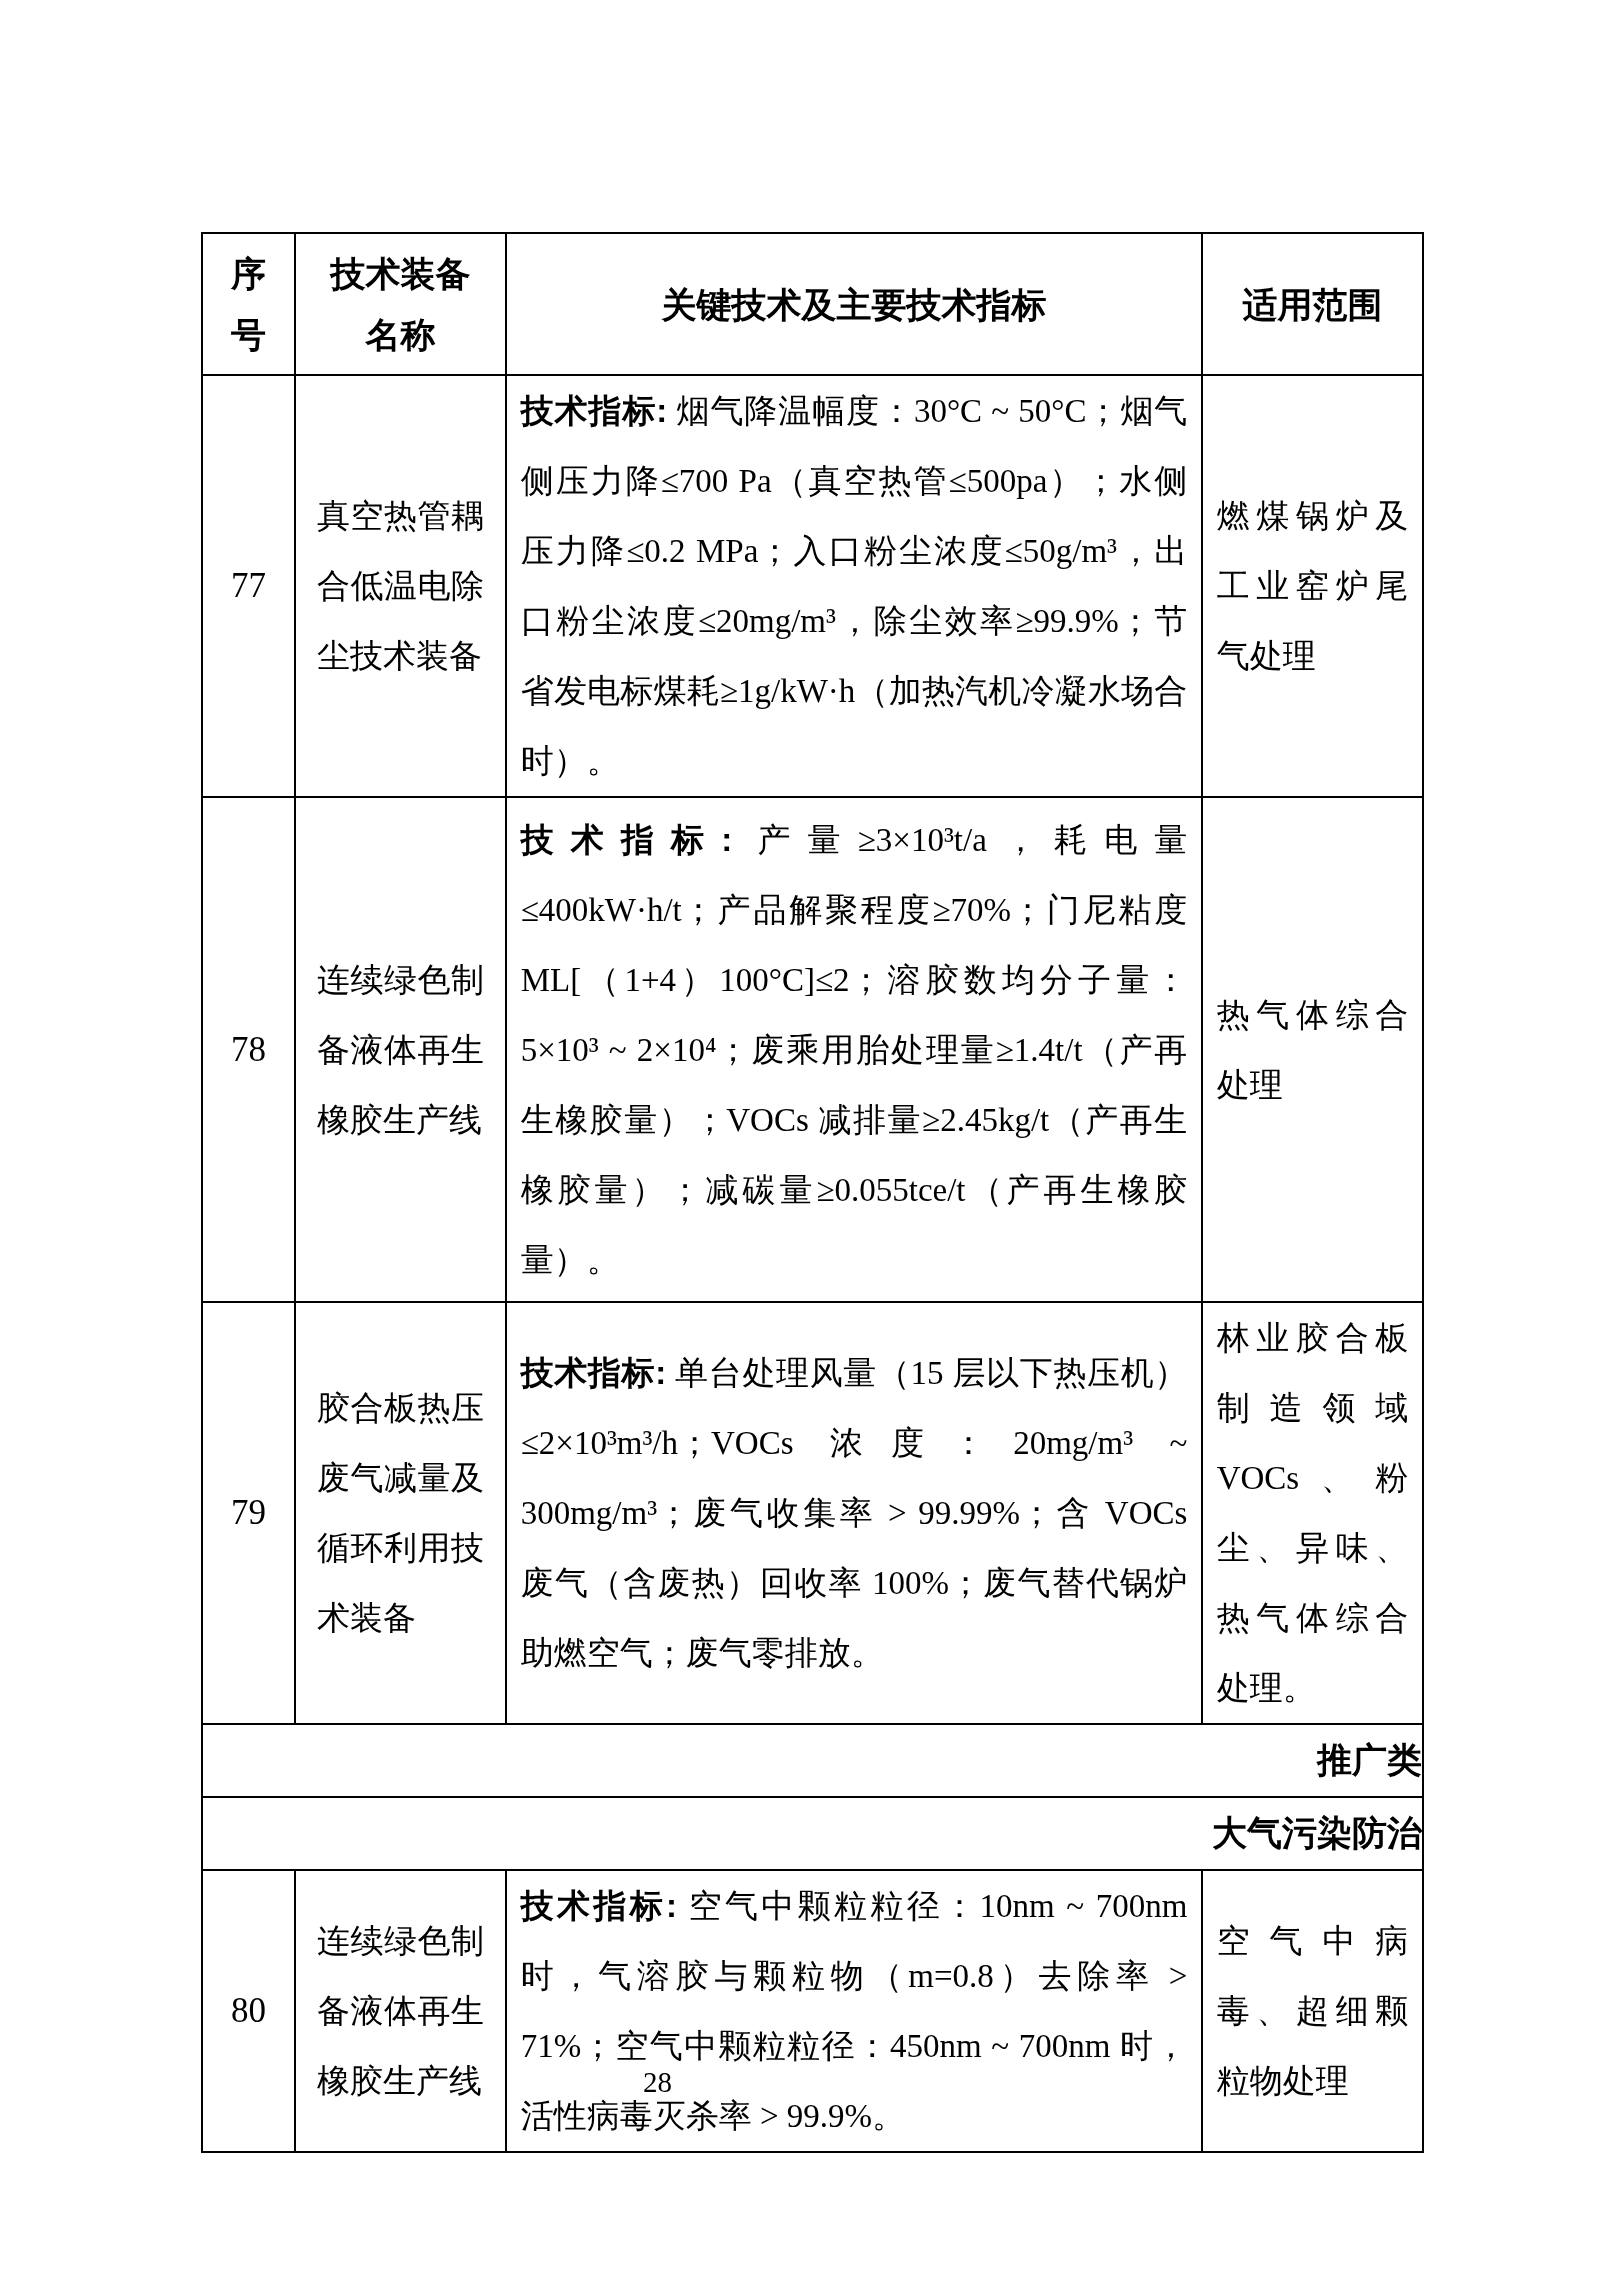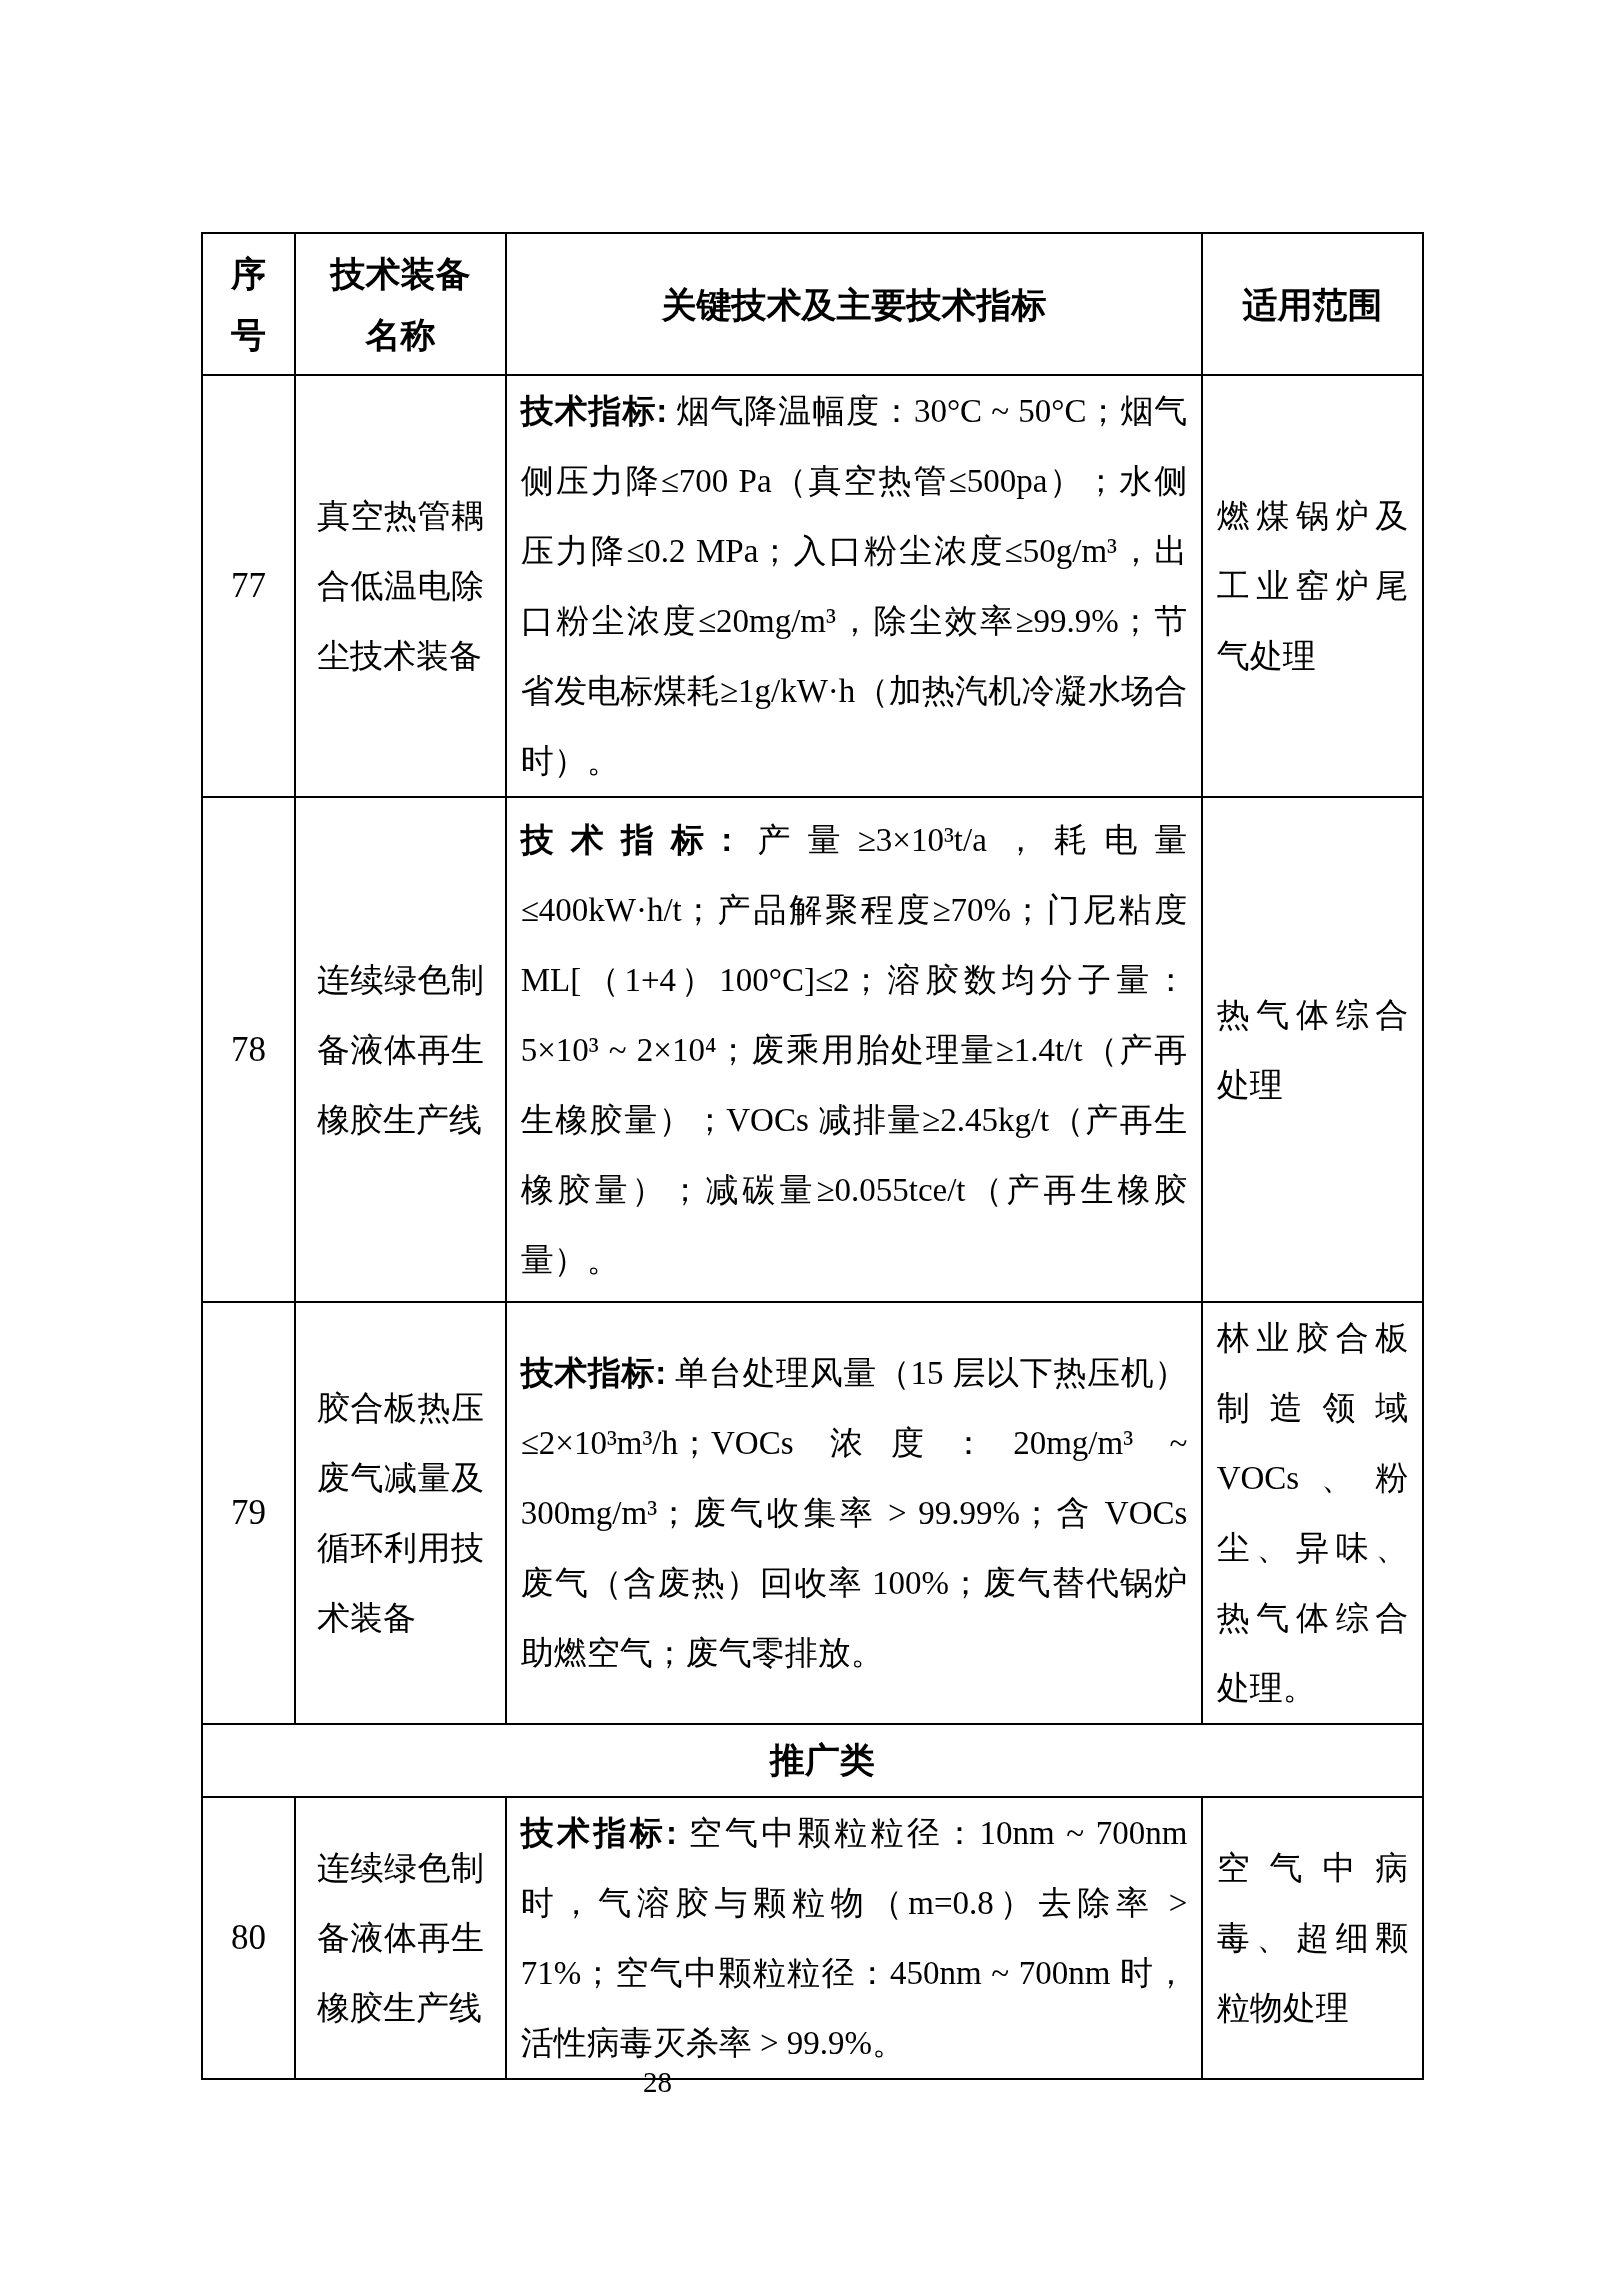--- a/index.html
+++ b/index.html
@@ -75,21 +75,21 @@
   tr.r78 td { height: 503px; }
   tr.r79 td { height: 351px; }
   tr.r80 td { height: 277px; }
 
   tr.section-row td {
     height: 71px;
     font-family: Liberation Sans, sans-serif;
     font-weight: bold;
     font-size: 35px;
     padding: 0 0 0 19.6px;
-    text-align: center;
+    text-align: right;
     vertical-align: middle;
   }
 
   .page-number {
     position: absolute;
     top: 2066px;
     left: 0;
     width: 1315px;
     text-align: center;
     font-size: 29px;
@@ -155,20 +155,23 @@
       </td>
       <td class="scope">
         <div class="jc">林业胶合板制造领域VOCs、粉尘、异味、热气体综合处理。</div>
       </td>
     </tr>
 
     <tr class="section-row">
       <td colspan="4">推广类</td>
     </tr>
 
+    <tr class="section-row">
+      <td colspan="4">大气污染防治</td>
+    </tr>
 
     <tr class="item-row r80">
       <td class="no">80</td>
       <td class="name">
         <div class="jc">连续绿色制备液体再生橡胶生产线</div>
       </td>
       <td class="ind">
         <div class="cell-text"><span class="ind-label">技术指标:</span><span> 空气中颗粒粒径：10nm ~ 700nm 时，气溶胶与颗粒物（m=0.8）去除率 &gt; 71%；空气中颗粒粒径：450nm ~ 700nm 时，活性病毒灭杀率 &gt; 99.9%。</span></div>
       </td>
       <td class="scope">

